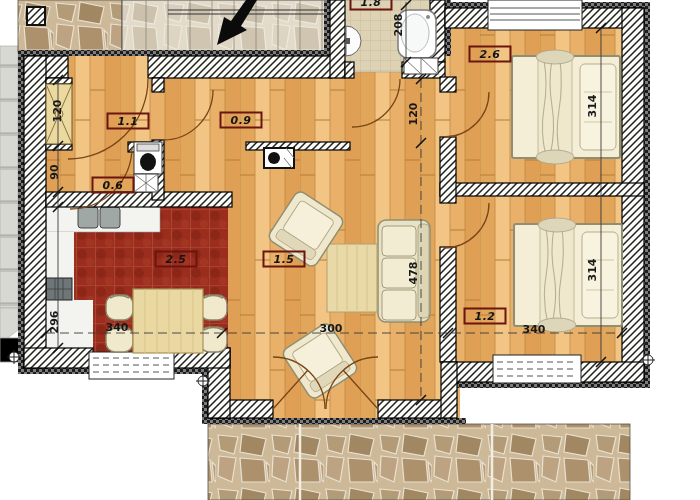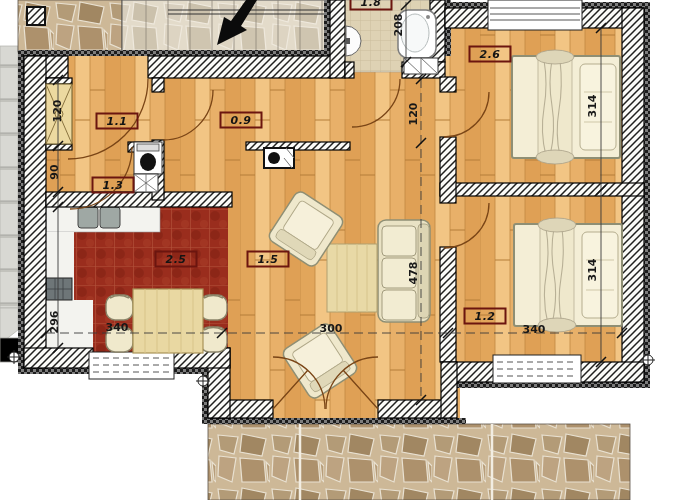--- a/index.html
+++ b/index.html
@@ -294,25 +294,25 @@
       <circle cx="203" cy="381" r="5"></circle>
           <path d="M196 381H210M203 374V388"></path>
     </g>
     <g>
       <circle cx="648" cy="360" r="5"></circle>
           <path d="M641 360H655M648 353V367"></path>
     </g>
   </g>
 </svg>
 
-<div class="room-label" style="left:117px;top:121px">1.1</div>
+<div class="room-label" style="left:128px;top:121px">1.1</div>
 <div class="room-label" style="left:241px;top:120px">0.9</div>
-<div class="room-label" style="left:113px;top:185px">1.3</div>
+<div class="room-label" style="left:113px;top:185px">0.6</div>
 <div class="room-label" style="left:176px;top:259px">2.5</div>
-<div class="room-label" style="left:268px;top:259px">1.5</div>
+<div class="room-label" style="left:284px;top:259px">1.5</div>
 <div class="room-label" style="left:485px;top:316px">1.2</div>
 <div class="room-label" style="left:490px;top:54px">2.6</div>
 <div class="room-label" style="left:371px;top:2px">1.8</div>
 
 <div class="dim v" style="left:57px;top:111px">120</div>
 <div class="dim v" style="left:54px;top:172px">90</div>
 <div class="dim v" style="left:54px;top:322px">296</div>
 <div class="dim v" style="left:398px;top:25px">208</div>
 <div class="dim v" style="left:413px;top:114px">120</div>
 <div class="dim v" style="left:413px;top:273px">478</div>

